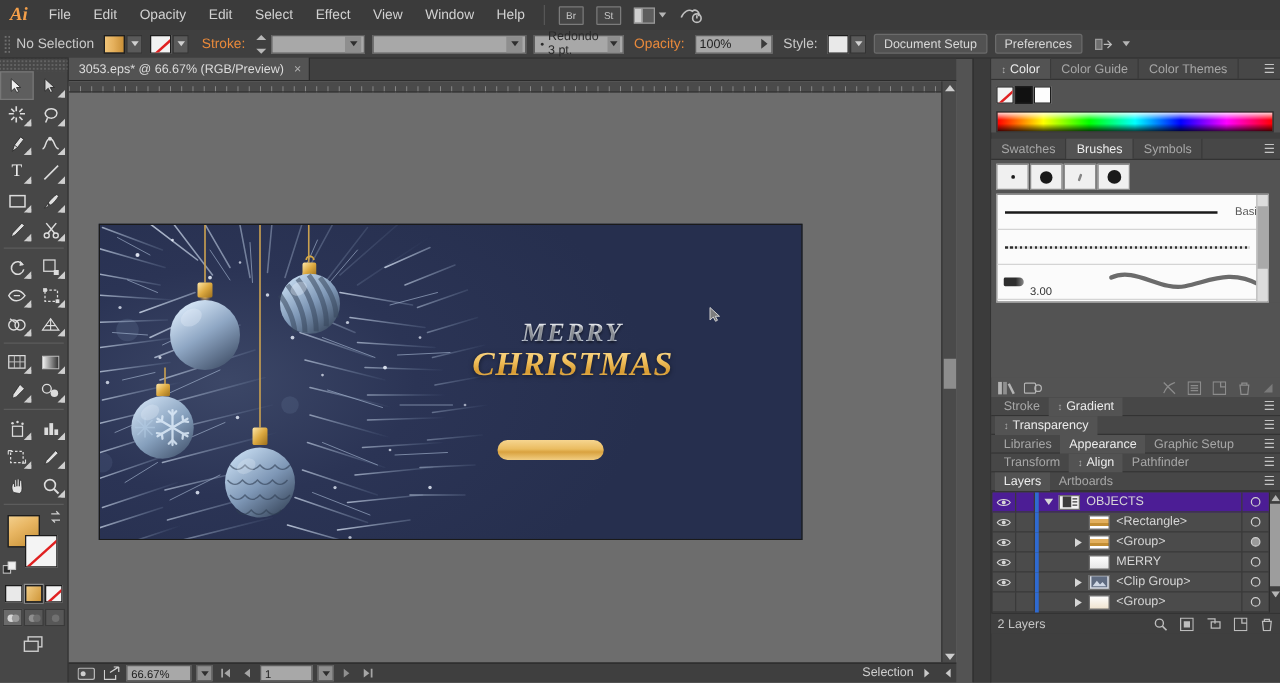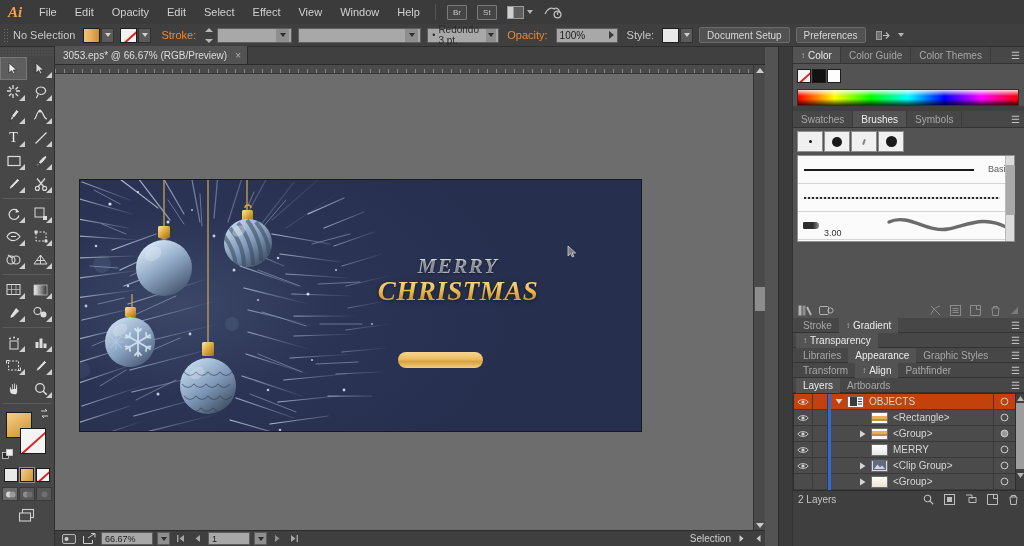--- a/index.html
+++ b/index.html
@@ -303,21 +303,21 @@
   .prow-tab .dots { margin-right:3px; font-size:8px; color:#b0b0b0;}
   .prow-menu { margin-left:auto; padding-right:5px; color:#c4c4c4; font-size:10px;}
 
   
   .layers-body { background:#3f3f3f; }
   .layer-list { background:#4b4b4b; border:1px solid #2e2e2e; margin: 0; position:relative;}
   .lrow {
     display:flex; align-items:center; height:16px; border-bottom:1px solid #3a3a3a;
     font-size:10px; color:#d6d6d6; position:relative;
   }
-  .lrow.sel { background:#c2410c; }
+  .lrow.sel { background:#4c1d95; }
   .l-eye { width:19px; display:flex; align-items:center; justify-content:center; border-right:1px solid #3a3a3a; height:16px;}
   .l-lock { width:15px; border-right:1px solid #3a3a3a; height:16px;}
   .l-bar { width:3px; background:#2f6ad0; height:16px; }
   .l-tri { width:16px; display:flex; align-items:center; justify-content:center; }
   .l-thumb { width:17px; height:12px; border:1px solid #6d6d6d; margin-right:5px;}
   .l-name { flex:1; }
   .l-target { width:22px; display:flex; align-items:center; justify-content:center; border-left:1px solid #3a3a3a; height:16px;}
   .l-scroll { width:9px; background:#3f3f3f; border-left:1px solid #2e2e2e; }
   .layers-foot { display:flex; align-items:center; height:16px; padding:0 6px 0 5px; font-size:10px; color:#c6c6c6; }
   .lf-right { margin-left:auto; display:flex; gap:10px; align-items:center; color:#bdbdbd;}
@@ -1052,21 +1052,21 @@
       </div>
 
       <div class="panel-row">
         <div class="prow-tab">
           <span>Libraries</span>
         </div>
         <div class="prow-tab active">
           <span>Appearance</span>
         </div>
         <div class="prow-tab">
-          <span>Graphic Styles</span>
+          <span>Graphic Setup</span>
         </div>
         <div class="prow-menu">☰</div>
       </div>
 
       <div class="panel-row">
         <div class="prow-tab">
           <span>Transform</span>
         </div>
         <div class="prow-tab active">
           <span class="dots">↕</span>

